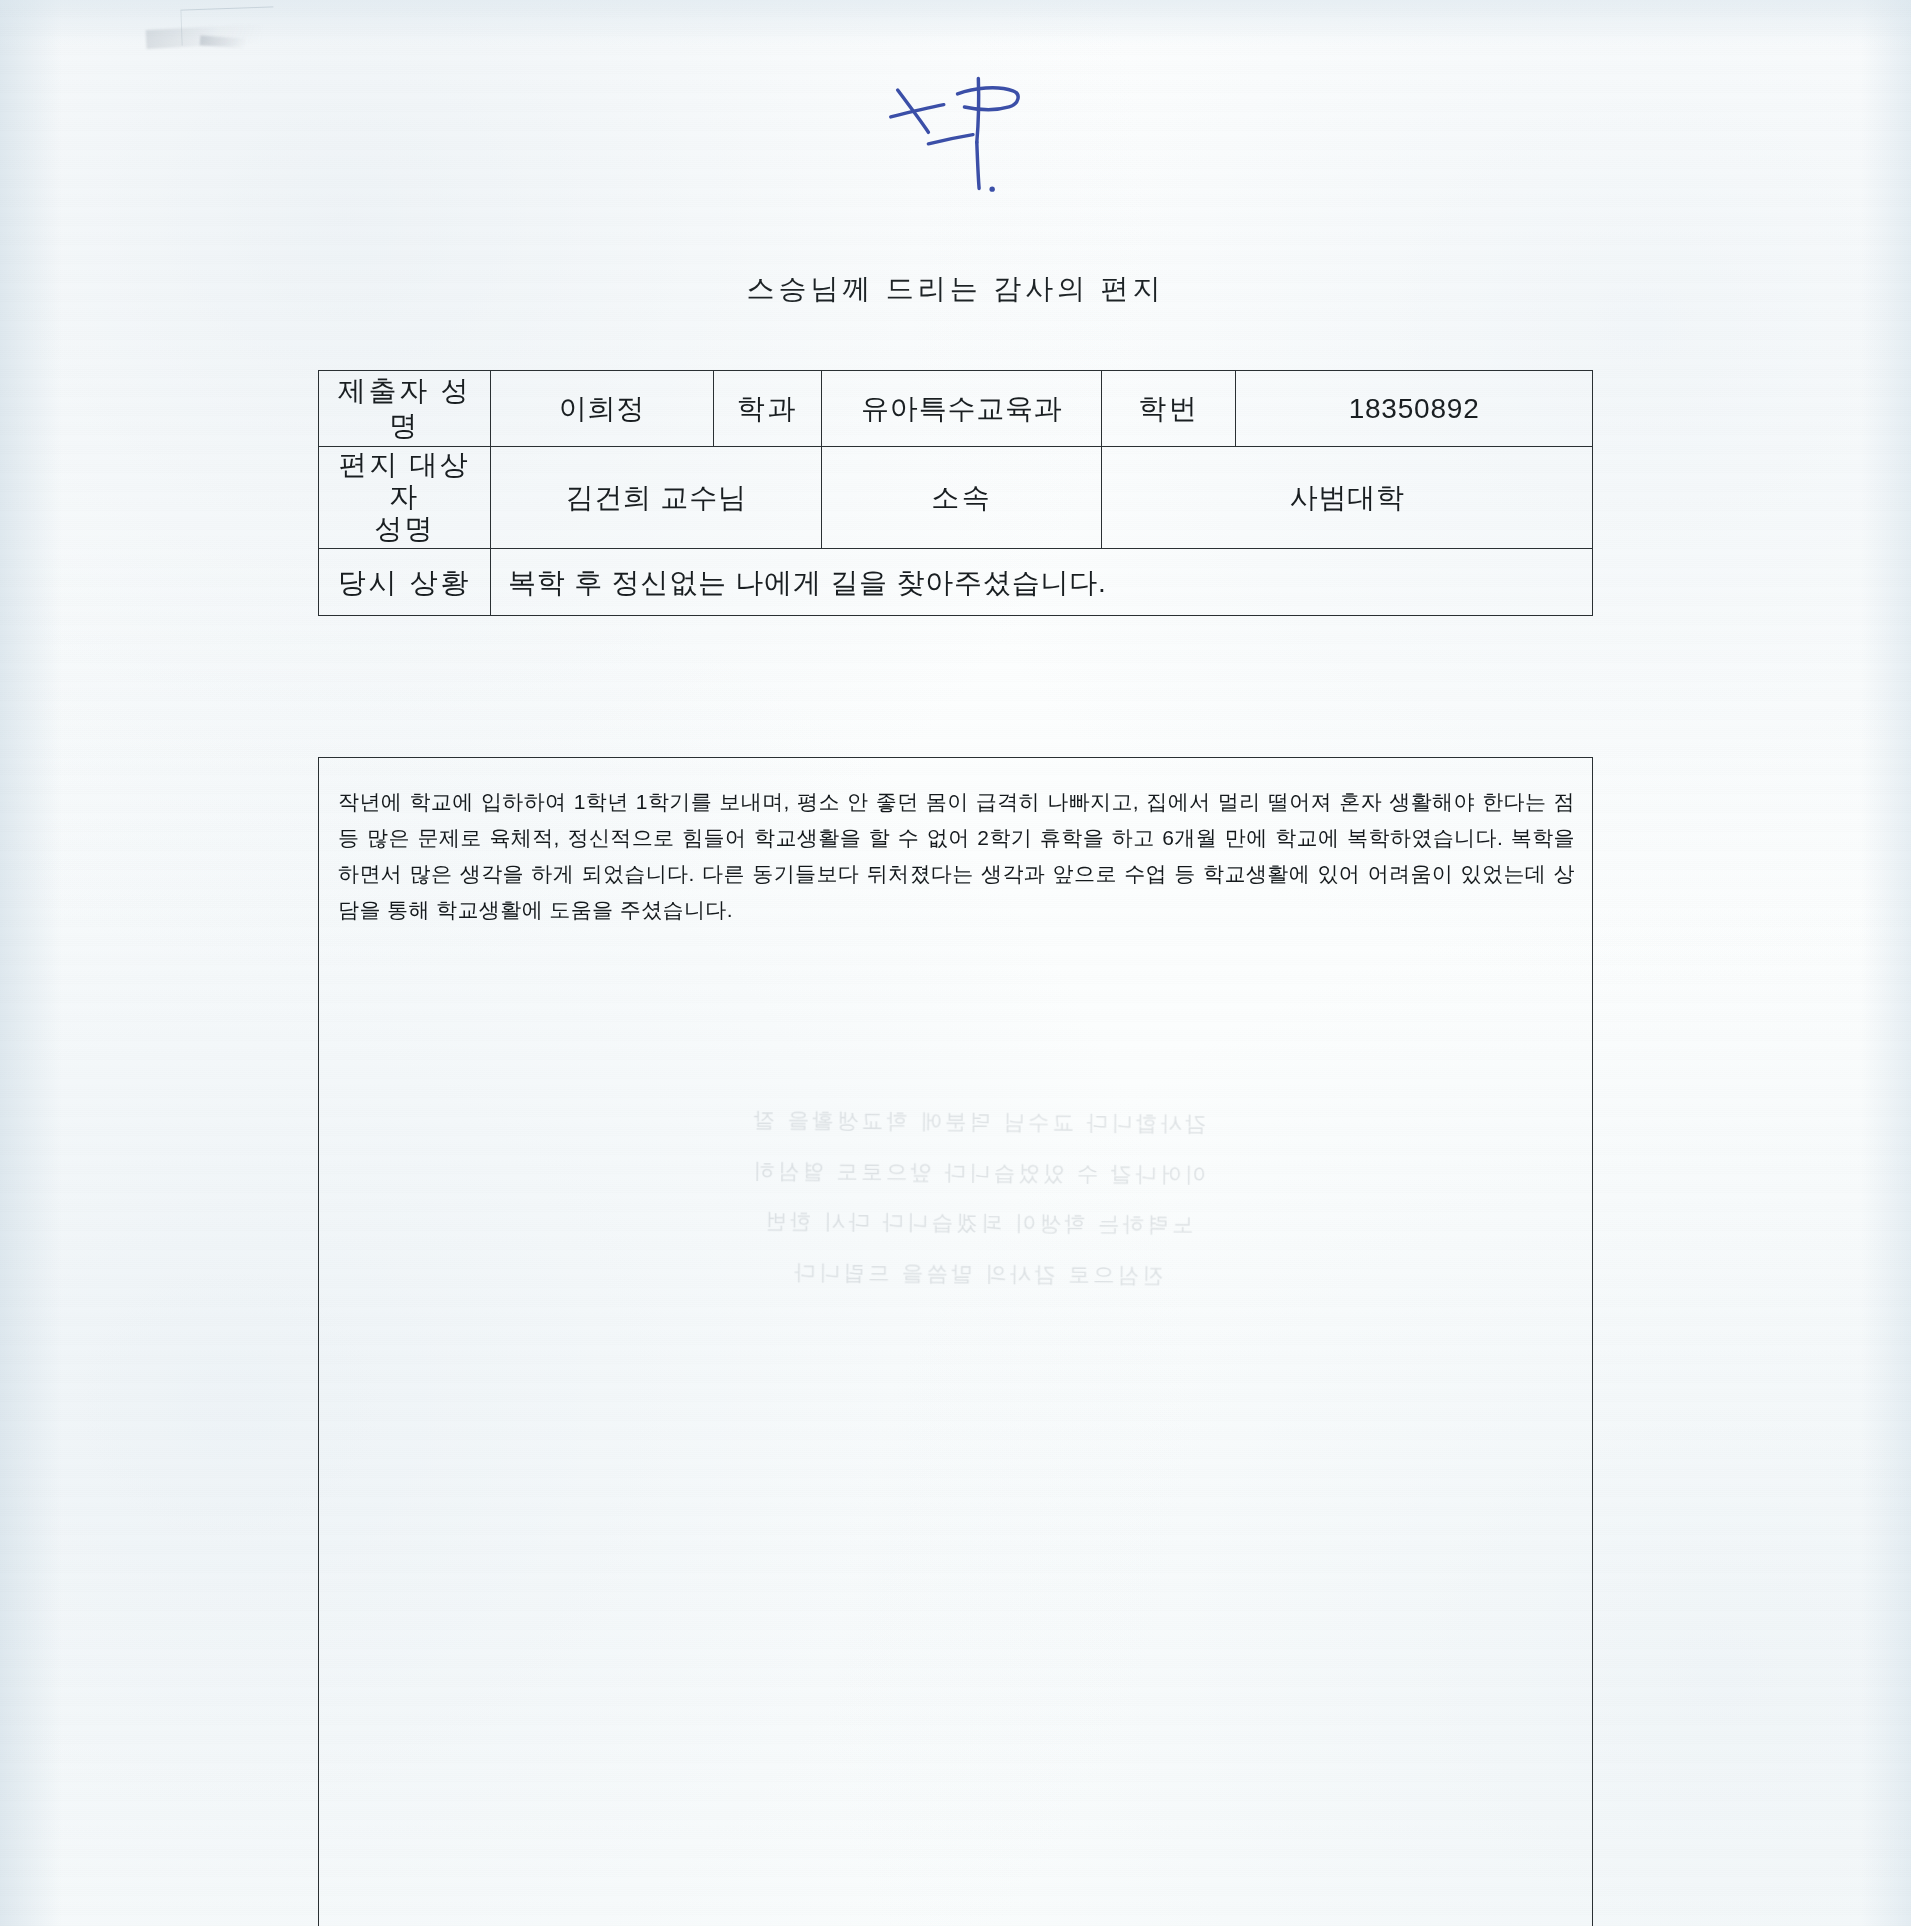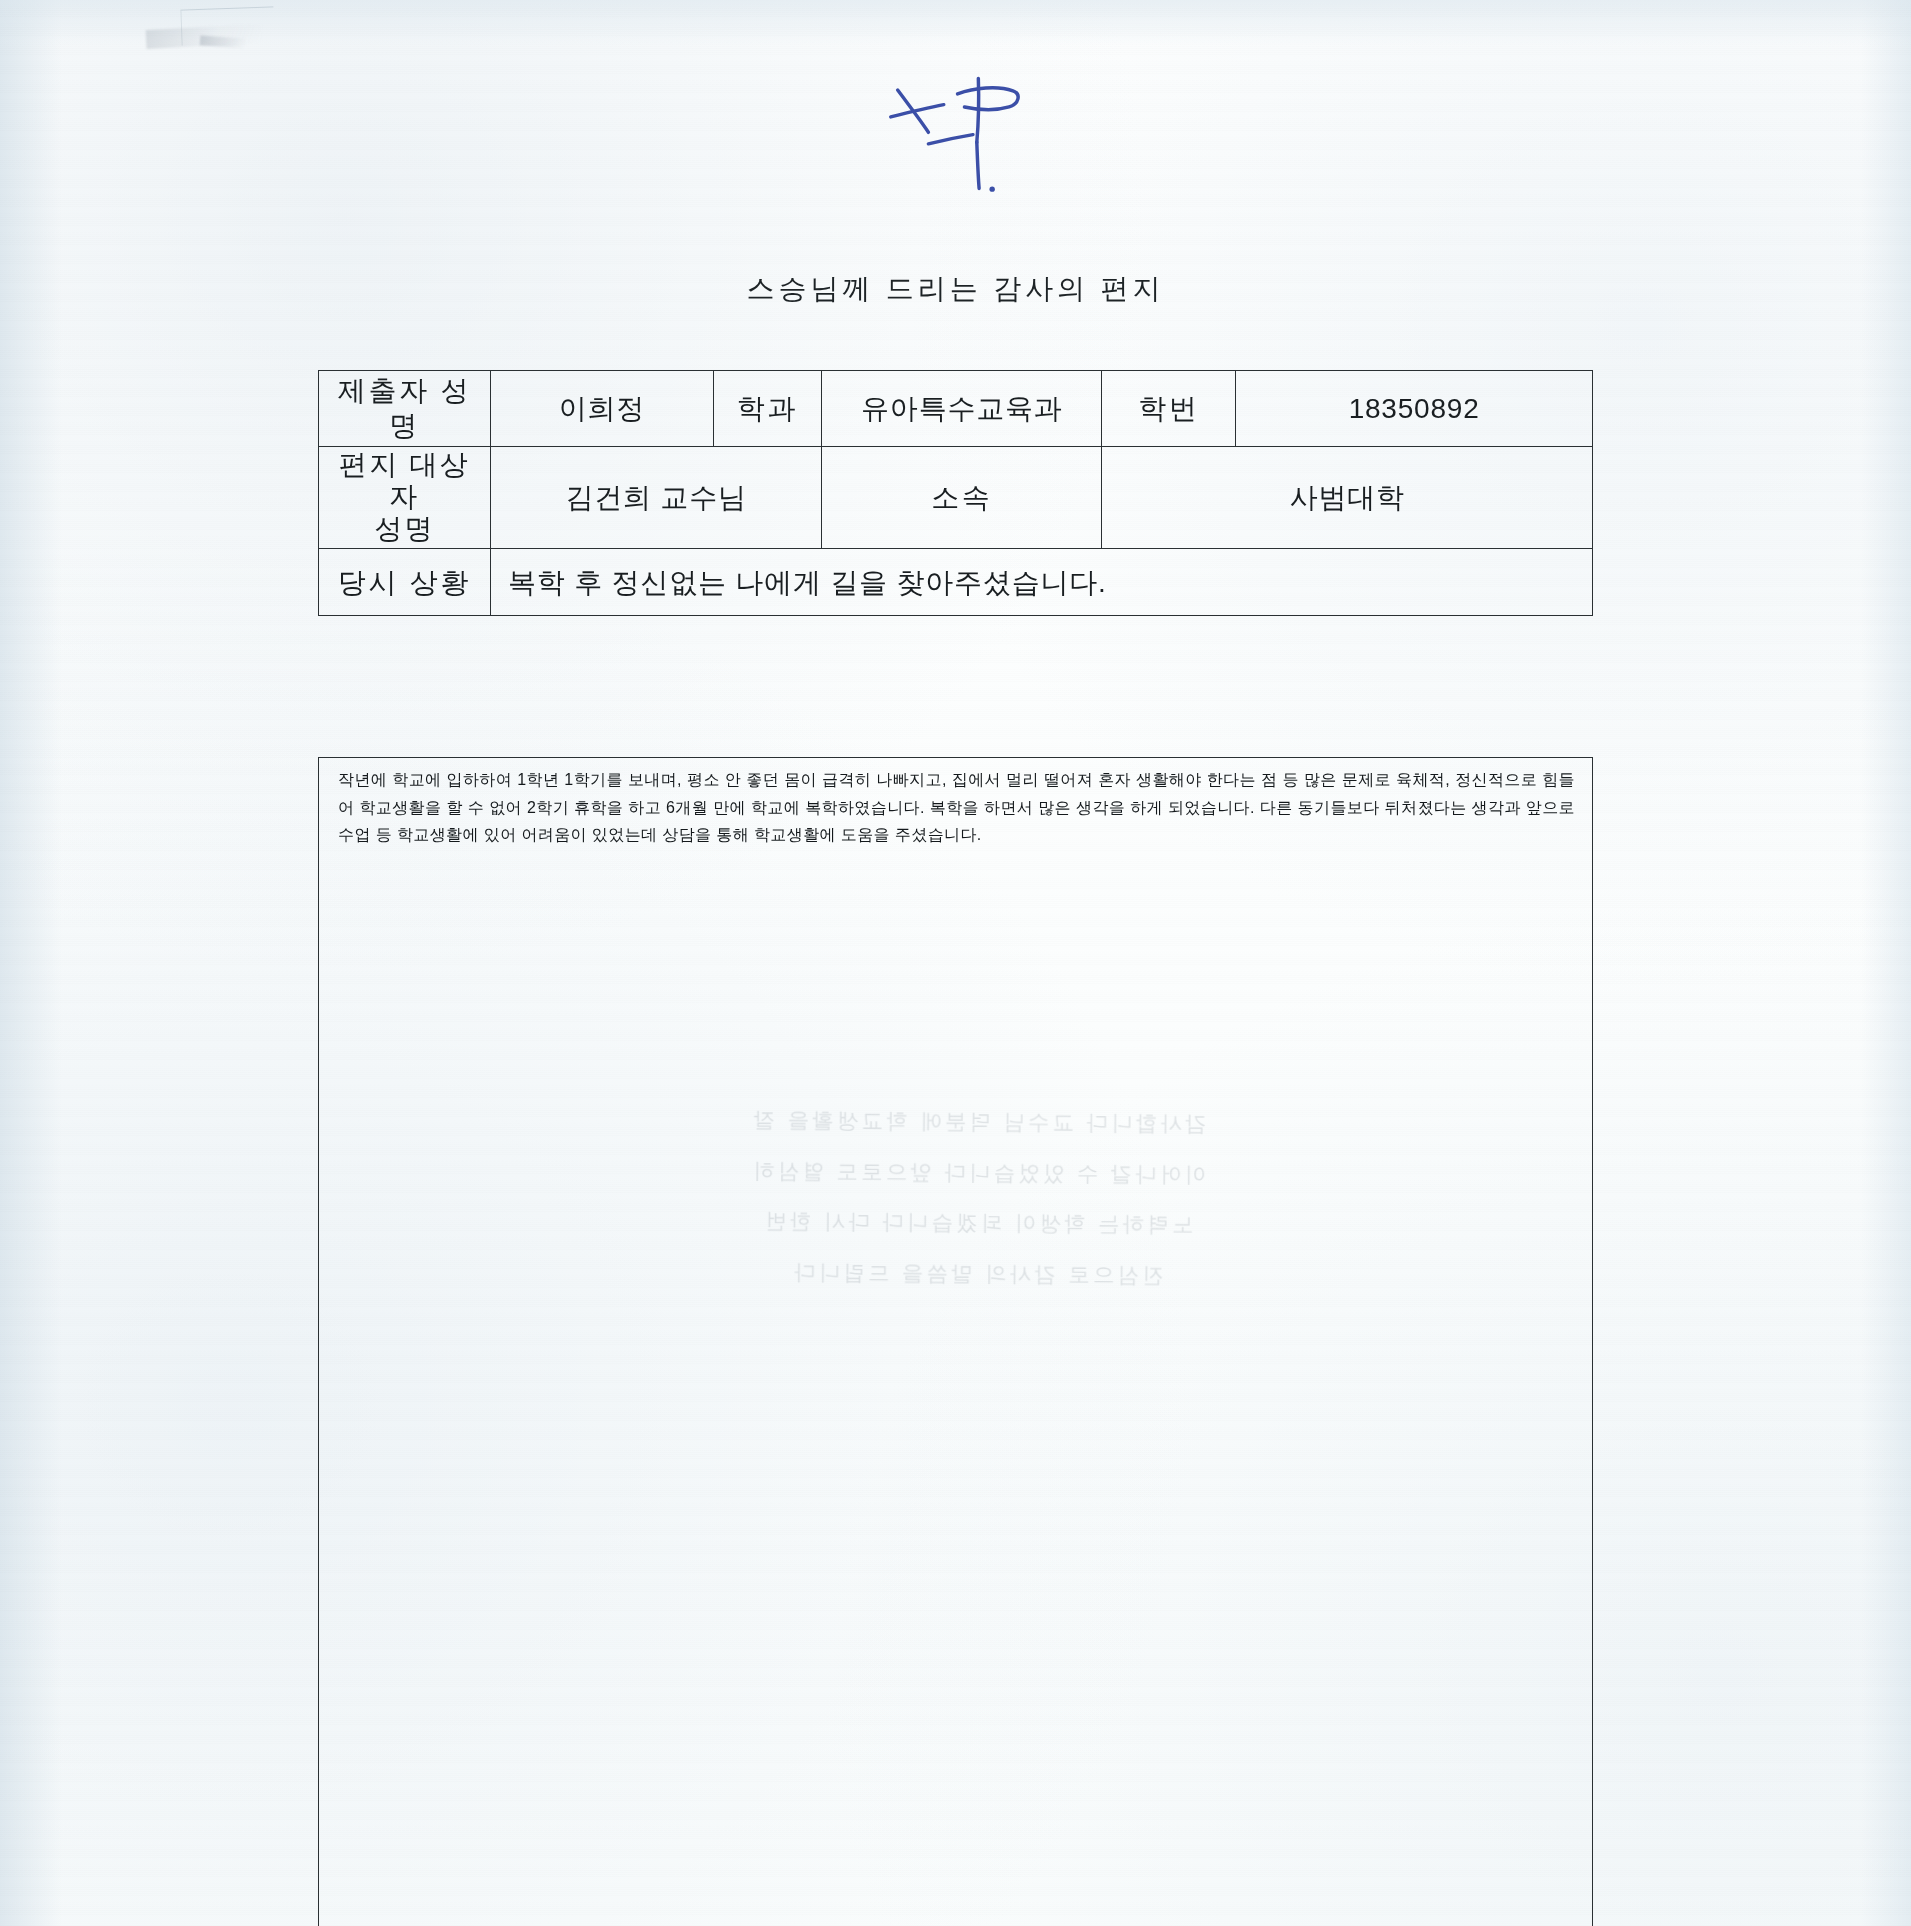--- a/index.html
+++ b/index.html
@@ -133,23 +133,23 @@
     left: 318px;
     top: 757px;
     width: 1275px;
     height: 1317px;
     border: 1.2px solid #2a3033;
     box-sizing: border-box;
   }
   .body-text {
     position: absolute;
     left: 19px;
-    top: 8px;
+    top: 26px;
     right: 17px;
-    font-size: 16px;
+    font-size: 21px;
     line-height: 1.72;
     color: #14191c;
     letter-spacing: 0.4px;
     text-align: justify;
     text-justify: inter-character;
   }
 
   
   .ghost {
     position: absolute;

